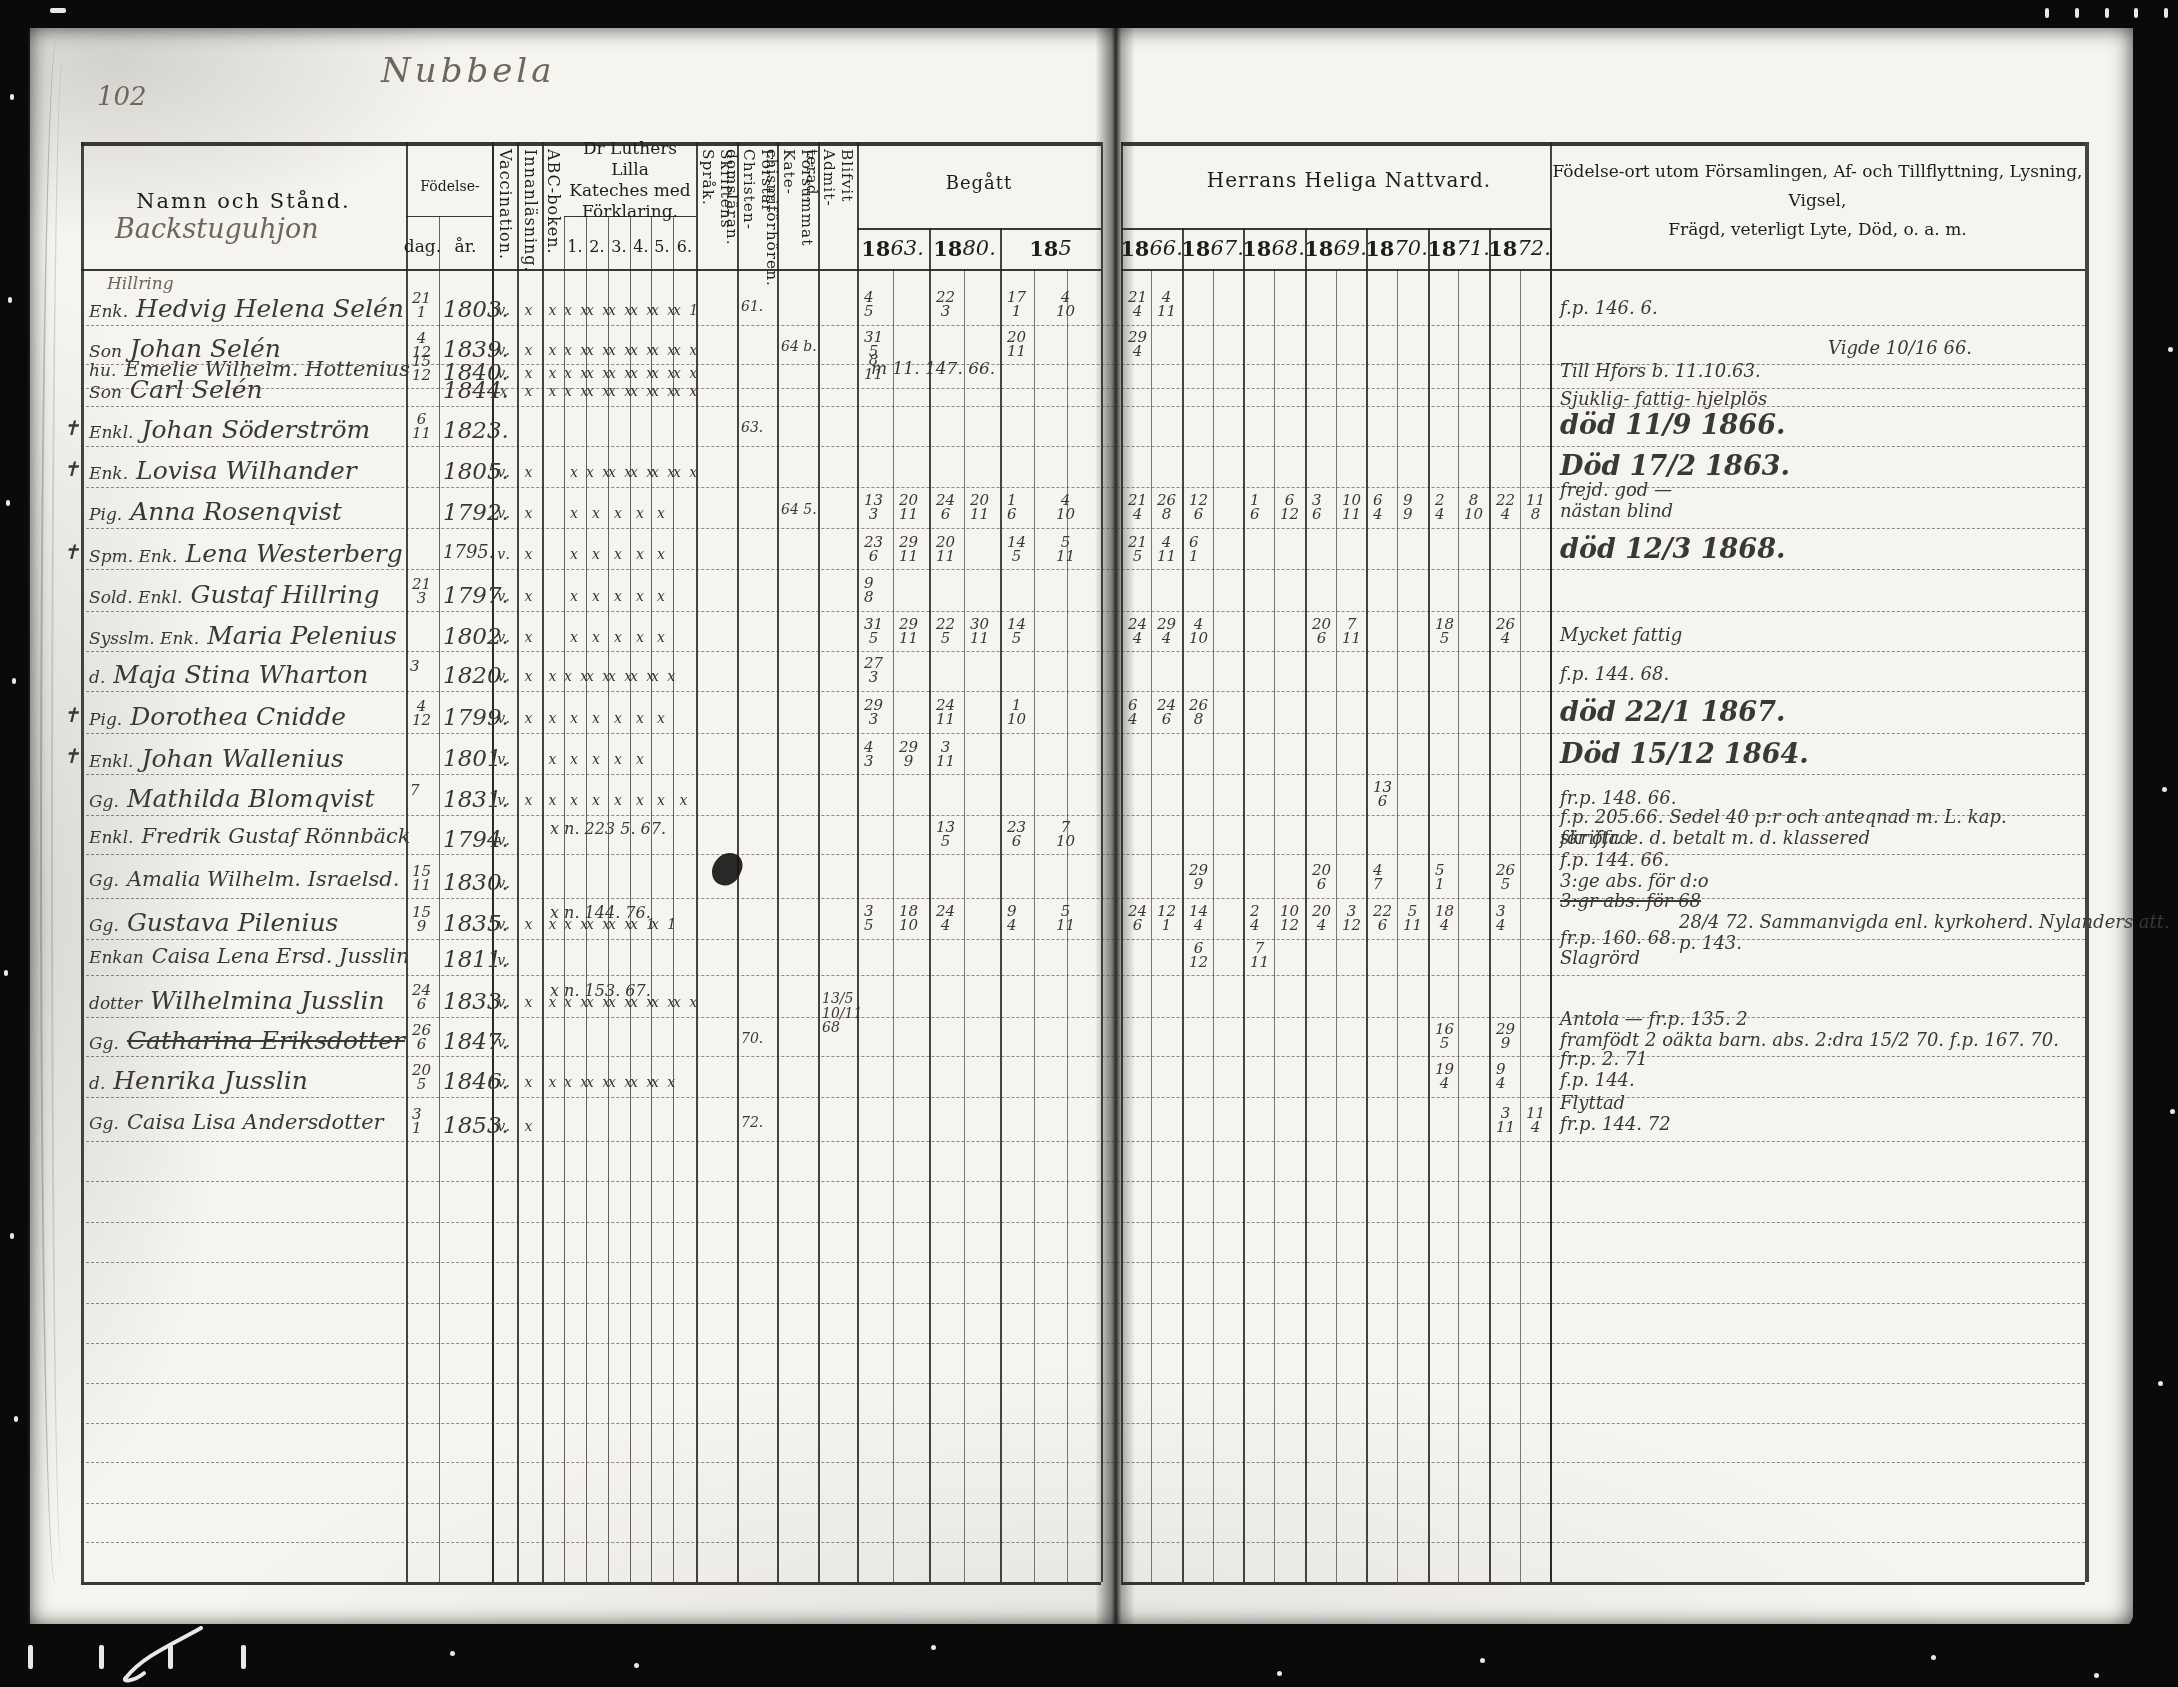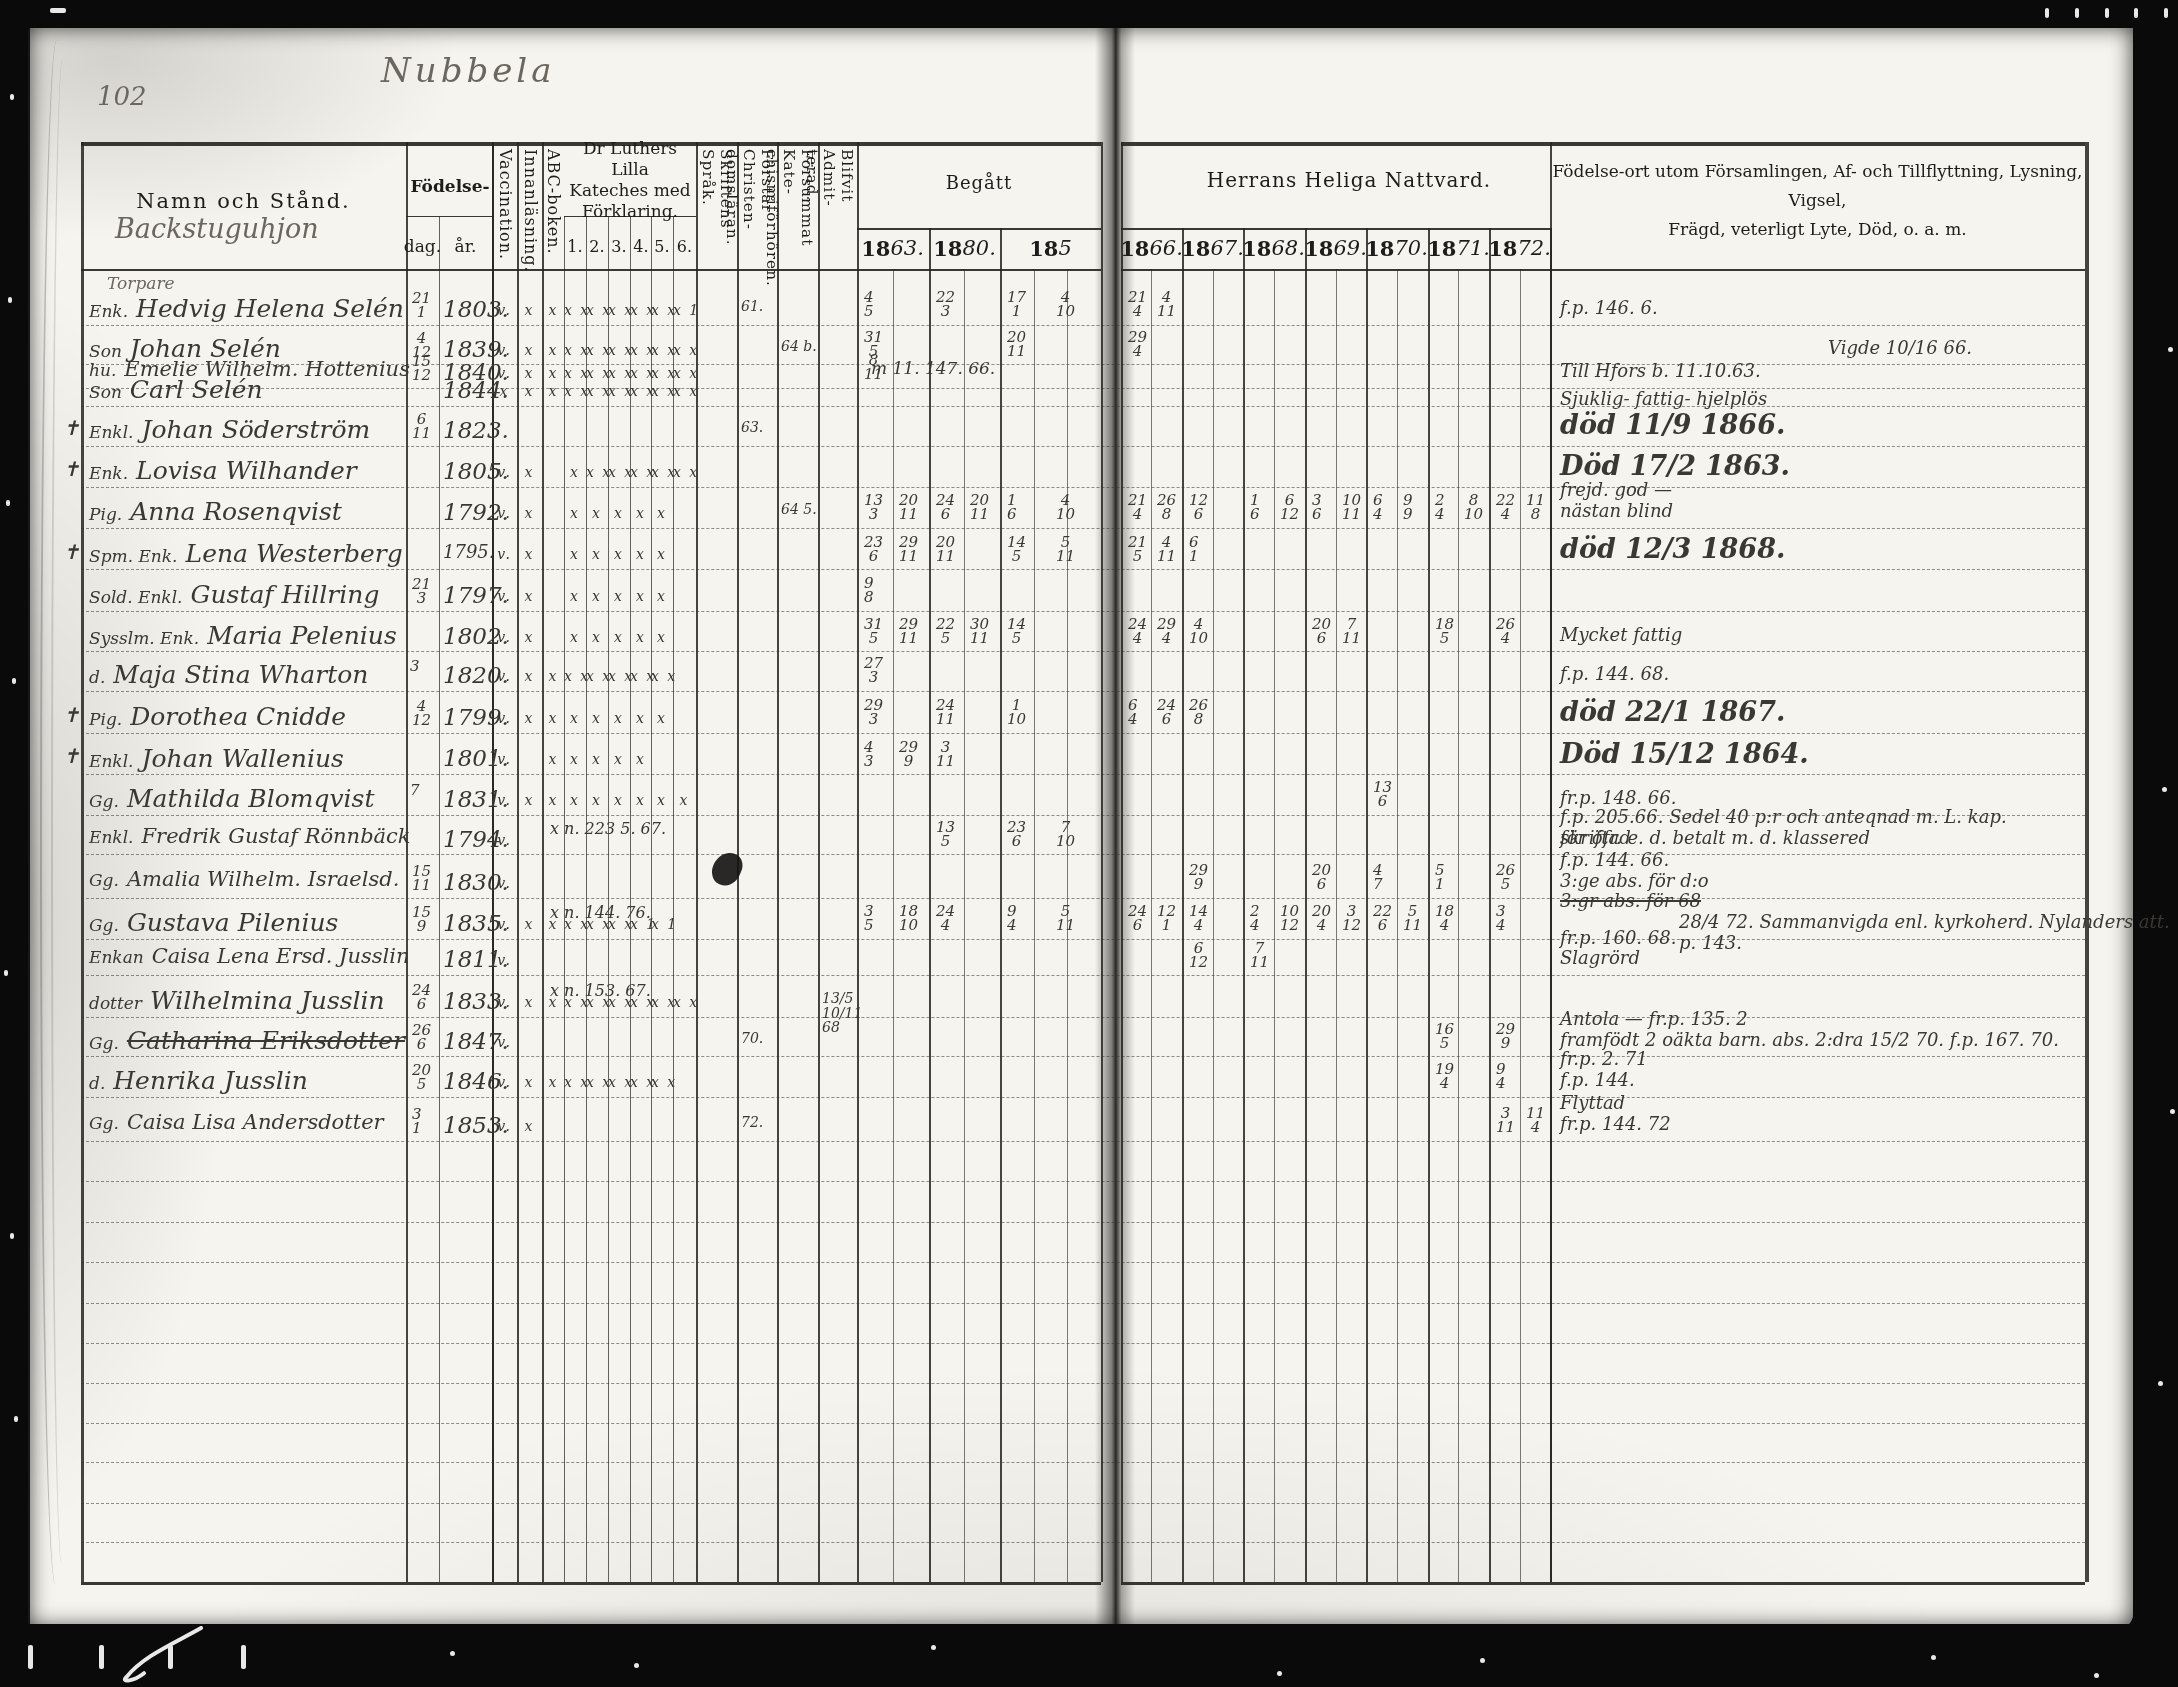--- a/index.html
+++ b/index.html
@@ -140,21 +140,21 @@
       <div class="rowline" style="left: 81px; top: 1343px; width: 2004px;"></div>
       <div class="rowline" style="left: 81px; top: 1383px; width: 2004px;"></div>
       <div class="rowline" style="left: 81px; top: 1423px; width: 2004px;"></div>
       <div class="rowline" style="left: 81px; top: 1462px; width: 2004px;"></div>
       <div class="rowline" style="left: 81px; top: 1503px; width: 2004px;"></div>
       <div class="rowline" style="left: 81px; top: 1542px; width: 2004px;"></div>
     </div>
   <div id="theader">
       <div class="pt center" style="left: 81px; top: 181px; width: 325px; height: 40px; font-size: 21px; letter-spacing: 2px;">Namn och Stånd.</div>
       <div class="hw faint" style="left: 115px; top: 213px; font-size: 27px;">Backstuguhjon</div>
-      <div class="pt center" style="left: 406px; top: 171px; width: 88px; height: 30px; font-size: 17px; font-weight: bold;">Födelse-</div>
+      <div class="pt center" style="left: 406px; top: 171px; width: 88px; height: 30px; font-size: 14px;">Födelse-</div>
       <div class="pt center" style="left: 406px; top: 234px; width: 33px; height: 24px; font-size: 17px;">dag.</div>
       <div class="pt center" style="left: 439px; top: 234px; width: 53px; height: 24px; font-size: 17px;">år.</div>
       <div class="pt vtext" style="left: 494px; top: 149px; width: 21px; height: 114px; font-size: 16px;">Vaccination.</div>
       <div class="pt vtext" style="left: 519px; top: 149px; width: 21px; height: 114px; font-size: 16px;">Innanläsning.</div>
       <div class="pt vtext" style="left: 544px; top: 149px; width: 19px; height: 114px; font-size: 16px;">ABC-boken.</div>
       <div class="pt center" style="left: 564px; top: 148px; width: 132px; height: 64px; font-size: 17px; white-space: pre-line; line-height: 1.25;">Dr Luthers Lilla
 Kateches med
 Förklaring.</div>
       <div class="pt center" style="left: 564px; top: 234px; width: 22px; height: 24px; font-size: 16px;">1.</div>
       <div class="pt center" style="left: 586px; top: 234px; width: 22px; height: 24px; font-size: 16px;">2.</div>
@@ -177,21 +177,21 @@
       <div class="pt center" style="left: 1121px; top: 234px; width: 61px; height: 28px; font-size: 21px; font-weight: bold;">18<span class="yearsuf" style="font-weight:normal">66.</span></div>
       <div class="pt center" style="left: 1182px; top: 234px; width: 61px; height: 28px; font-size: 21px; font-weight: bold;">18<span class="yearsuf" style="font-weight:normal">67.</span></div>
       <div class="pt center" style="left: 1243px; top: 234px; width: 61px; height: 28px; font-size: 21px; font-weight: bold;">18<span class="yearsuf" style="font-weight:normal">68.</span></div>
       <div class="pt center" style="left: 1305px; top: 234px; width: 61px; height: 28px; font-size: 21px; font-weight: bold;">18<span class="yearsuf" style="font-weight:normal">69.</span></div>
       <div class="pt center" style="left: 1366px; top: 234px; width: 61px; height: 28px; font-size: 21px; font-weight: bold;">18<span class="yearsuf" style="font-weight:normal">70.</span></div>
       <div class="pt center" style="left: 1428px; top: 234px; width: 61px; height: 28px; font-size: 21px; font-weight: bold;">18<span class="yearsuf" style="font-weight:normal">71.</span></div>
       <div class="pt center" style="left: 1489px; top: 234px; width: 61px; height: 28px; font-size: 21px; font-weight: bold;">18<span class="yearsuf" style="font-weight:normal">72.</span></div>
       <div class="pt center" style="left: 1550px; top: 169px; width: 535px; height: 63px; font-size: 17px; line-height: 1.7;">Födelse-ort utom Församlingen, Af- och Tillflyttning, Lysning, Vigsel,<br>Frägd, veterligt Lyte, Död, o. a. m.</div>
     </div>
   <div id="trows">
-      <div class="hw faint" style="left: 107px; top: 273px; font-size: 17px;">Torpare</div>
+      <div class="hw faint" style="left: 107px; top: 273px; font-size: 17px;">Hillring</div>
       <div class="hw" style="left: 89px; top: 294px; font-size: 25px;"><span style="font-size:17px;margin-right:8px;">Enk.</span><span class="">Hedvig Helena Selén</span></div>
       <div class="hw" style="left: 410px; top: 291px; font-size: 15px;"><span class="fr">
           <span style="font-size:15px">21</span>
           <span style="font-size:15px">1</span>
         </span></div>
       <div class="hw" style="left: 443px; top: 296px; font-size: 23px;">1803.</div>
       <div class="hw marks" style="left: 492px; top: 302px; width: 25px; text-align: center; font-size: 14px;">v.</div>
       <div class="hw marks" style="left: 517px; top: 302px; width: 25px; text-align: center; font-size: 14px;">x</div>
       <div class="hw marks" style="left: 542px; top: 302px; width: 23px; text-align: center; font-size: 14px;">x</div>
       <div class="hw marks" style="left: 564px; top: 302px; width: 22px; text-align: center; font-size: 14px;">x x</div>

